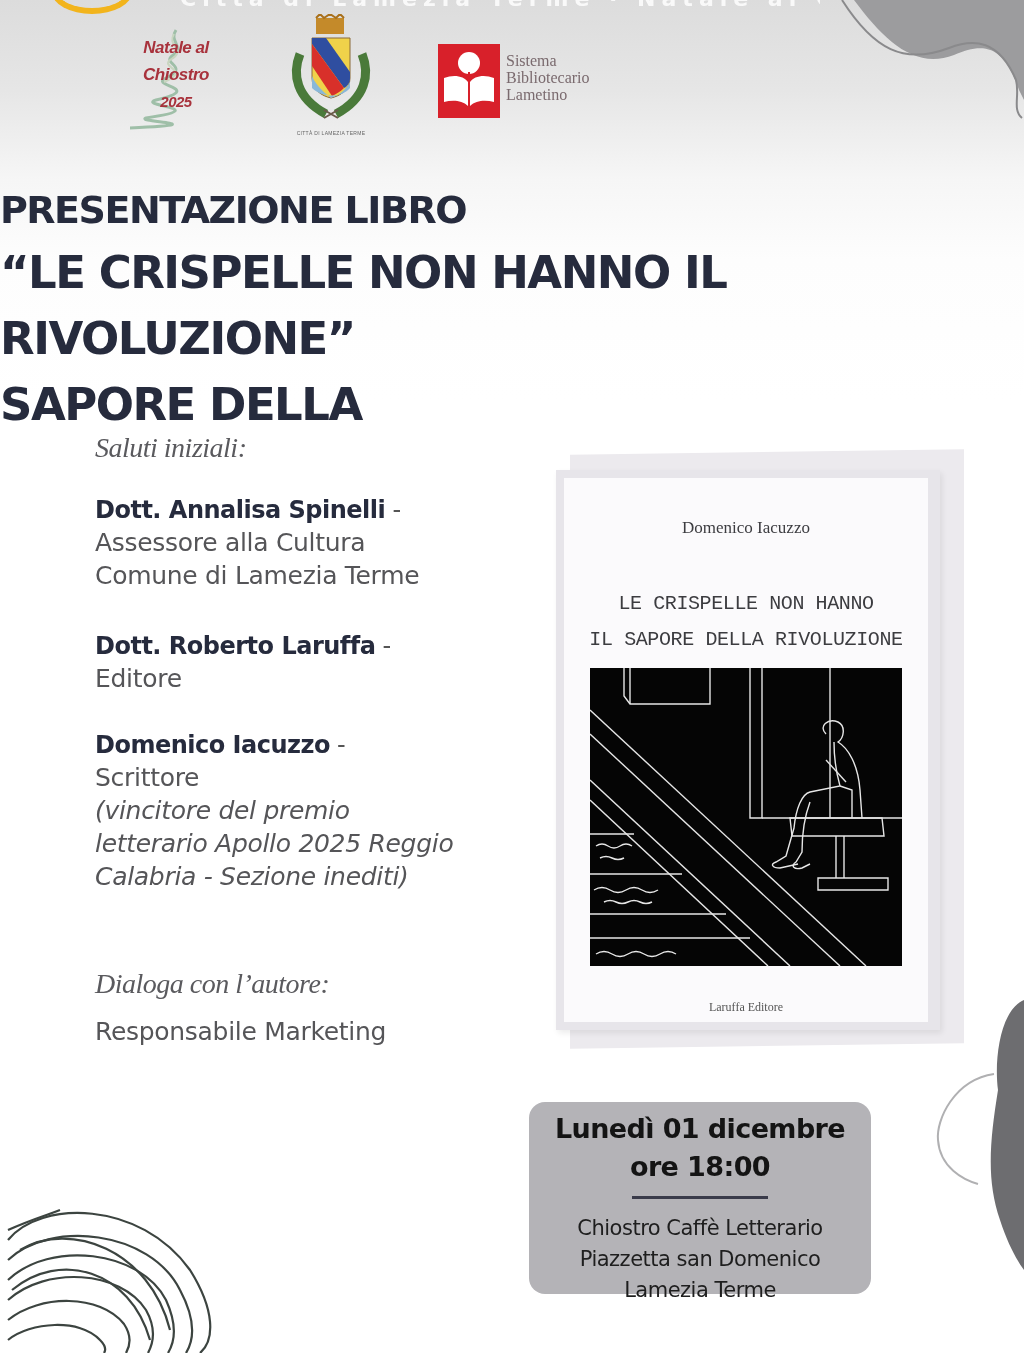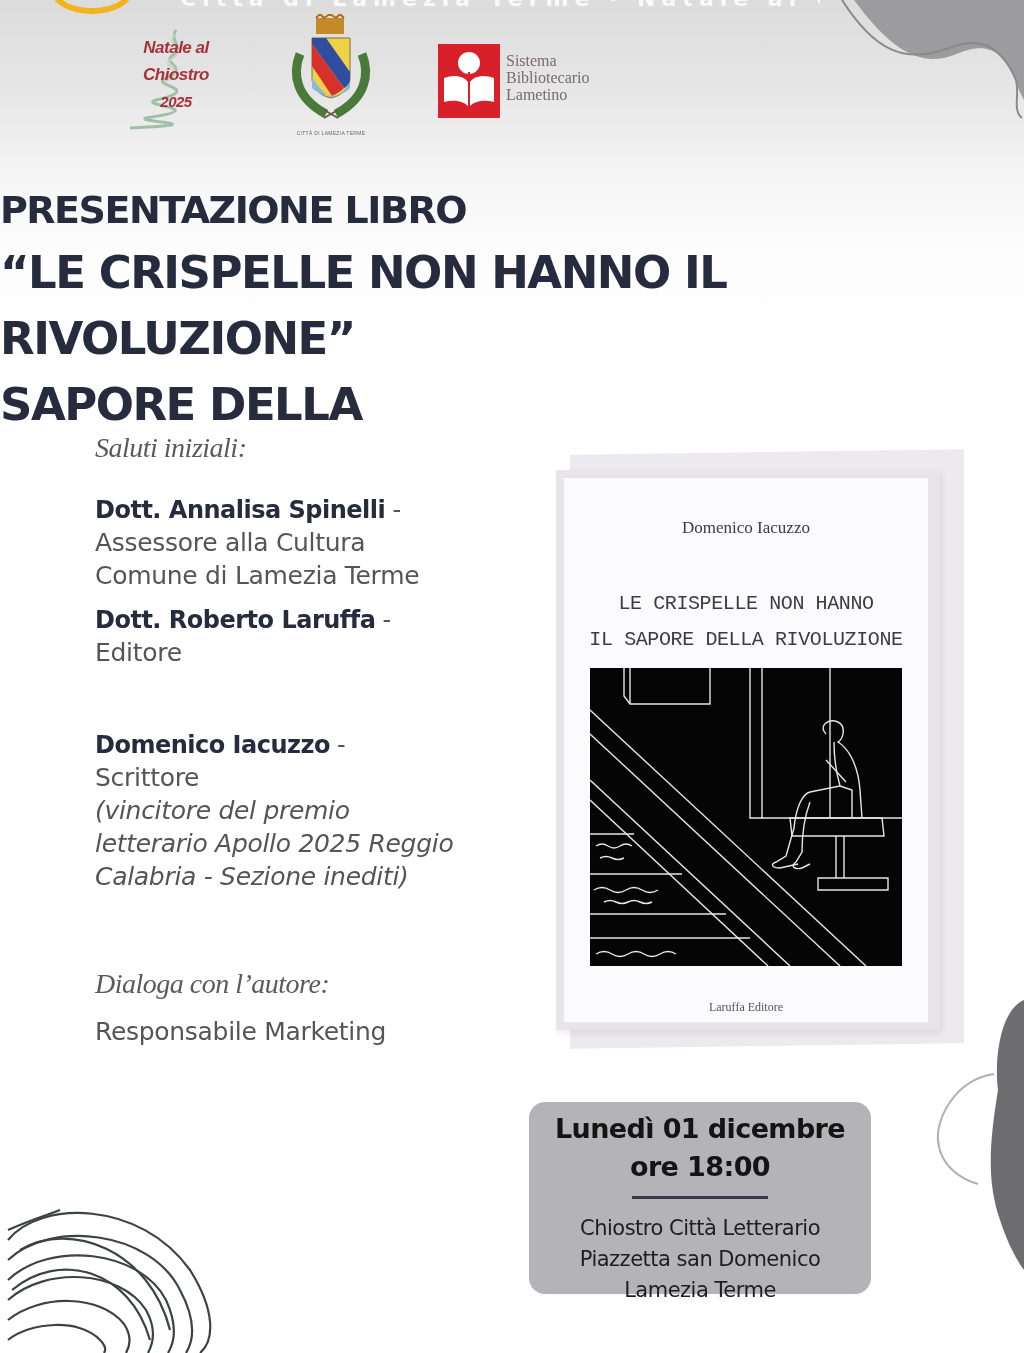--- a/index.html
+++ b/index.html
@@ -219,21 +219,21 @@
 </div>
 
 <div class="abs section-label" style="left:95px; top:432px;">Saluti iniziali:</div>
 
 <div class="abs speaker" style="top:494px;">
   <div class="name"><span>Dott. Annalisa Spinelli</span><span class="dash"> -</span></div>
   <span class="role">Assessore alla Cultura</span>
   <span class="role">Comune di Lamezia Terme</span>
 </div>
 
-<div class="abs speaker" style="top:604px;">
+<div class="abs speaker" style="top:630px;">
   <div class="name"><span>Dott. Roberto Laruffa</span><span class="dash"> -</span></div>
   <span class="role">Editore</span>
 </div>
 
 <div class="abs speaker" style="top:729px;">
   <div class="name"><span>Domenico Iacuzzo</span><span class="dash"> -</span></div>
   <span class="role">Scrittore</span>
   <span class="note">(vincitore del premio</span>
   <span class="note">letterario Apollo 2025 Reggio</span>
   <span class="note">Calabria - Sezione inediti)</span>
@@ -303,16 +303,16 @@
     <path d="M8 40 C30 30, 50 24, 60 20"></path>
     <path d="M20 60 C70 30, 150 60, 170 140"></path>
     <path d="M12 100 C60 60, 130 80, 150 150"></path>
   </g>
 </svg>
 
 <div class="abs event-box">
   <span class="date">Lunedì 01 dicembre</span>
   <span class="date" style="padding-top:0">ore 18:00</span>
   <div class="divider"></div>
-  <span class="loc">Chiostro Città Letterario</span>
+  <span class="loc">Chiostro Caffè Letterario</span>
   <span class="loc">Piazzetta san Domenico</span>
   <span class="loc">Lamezia Terme</span>
 </div>
 
 </body></html>

